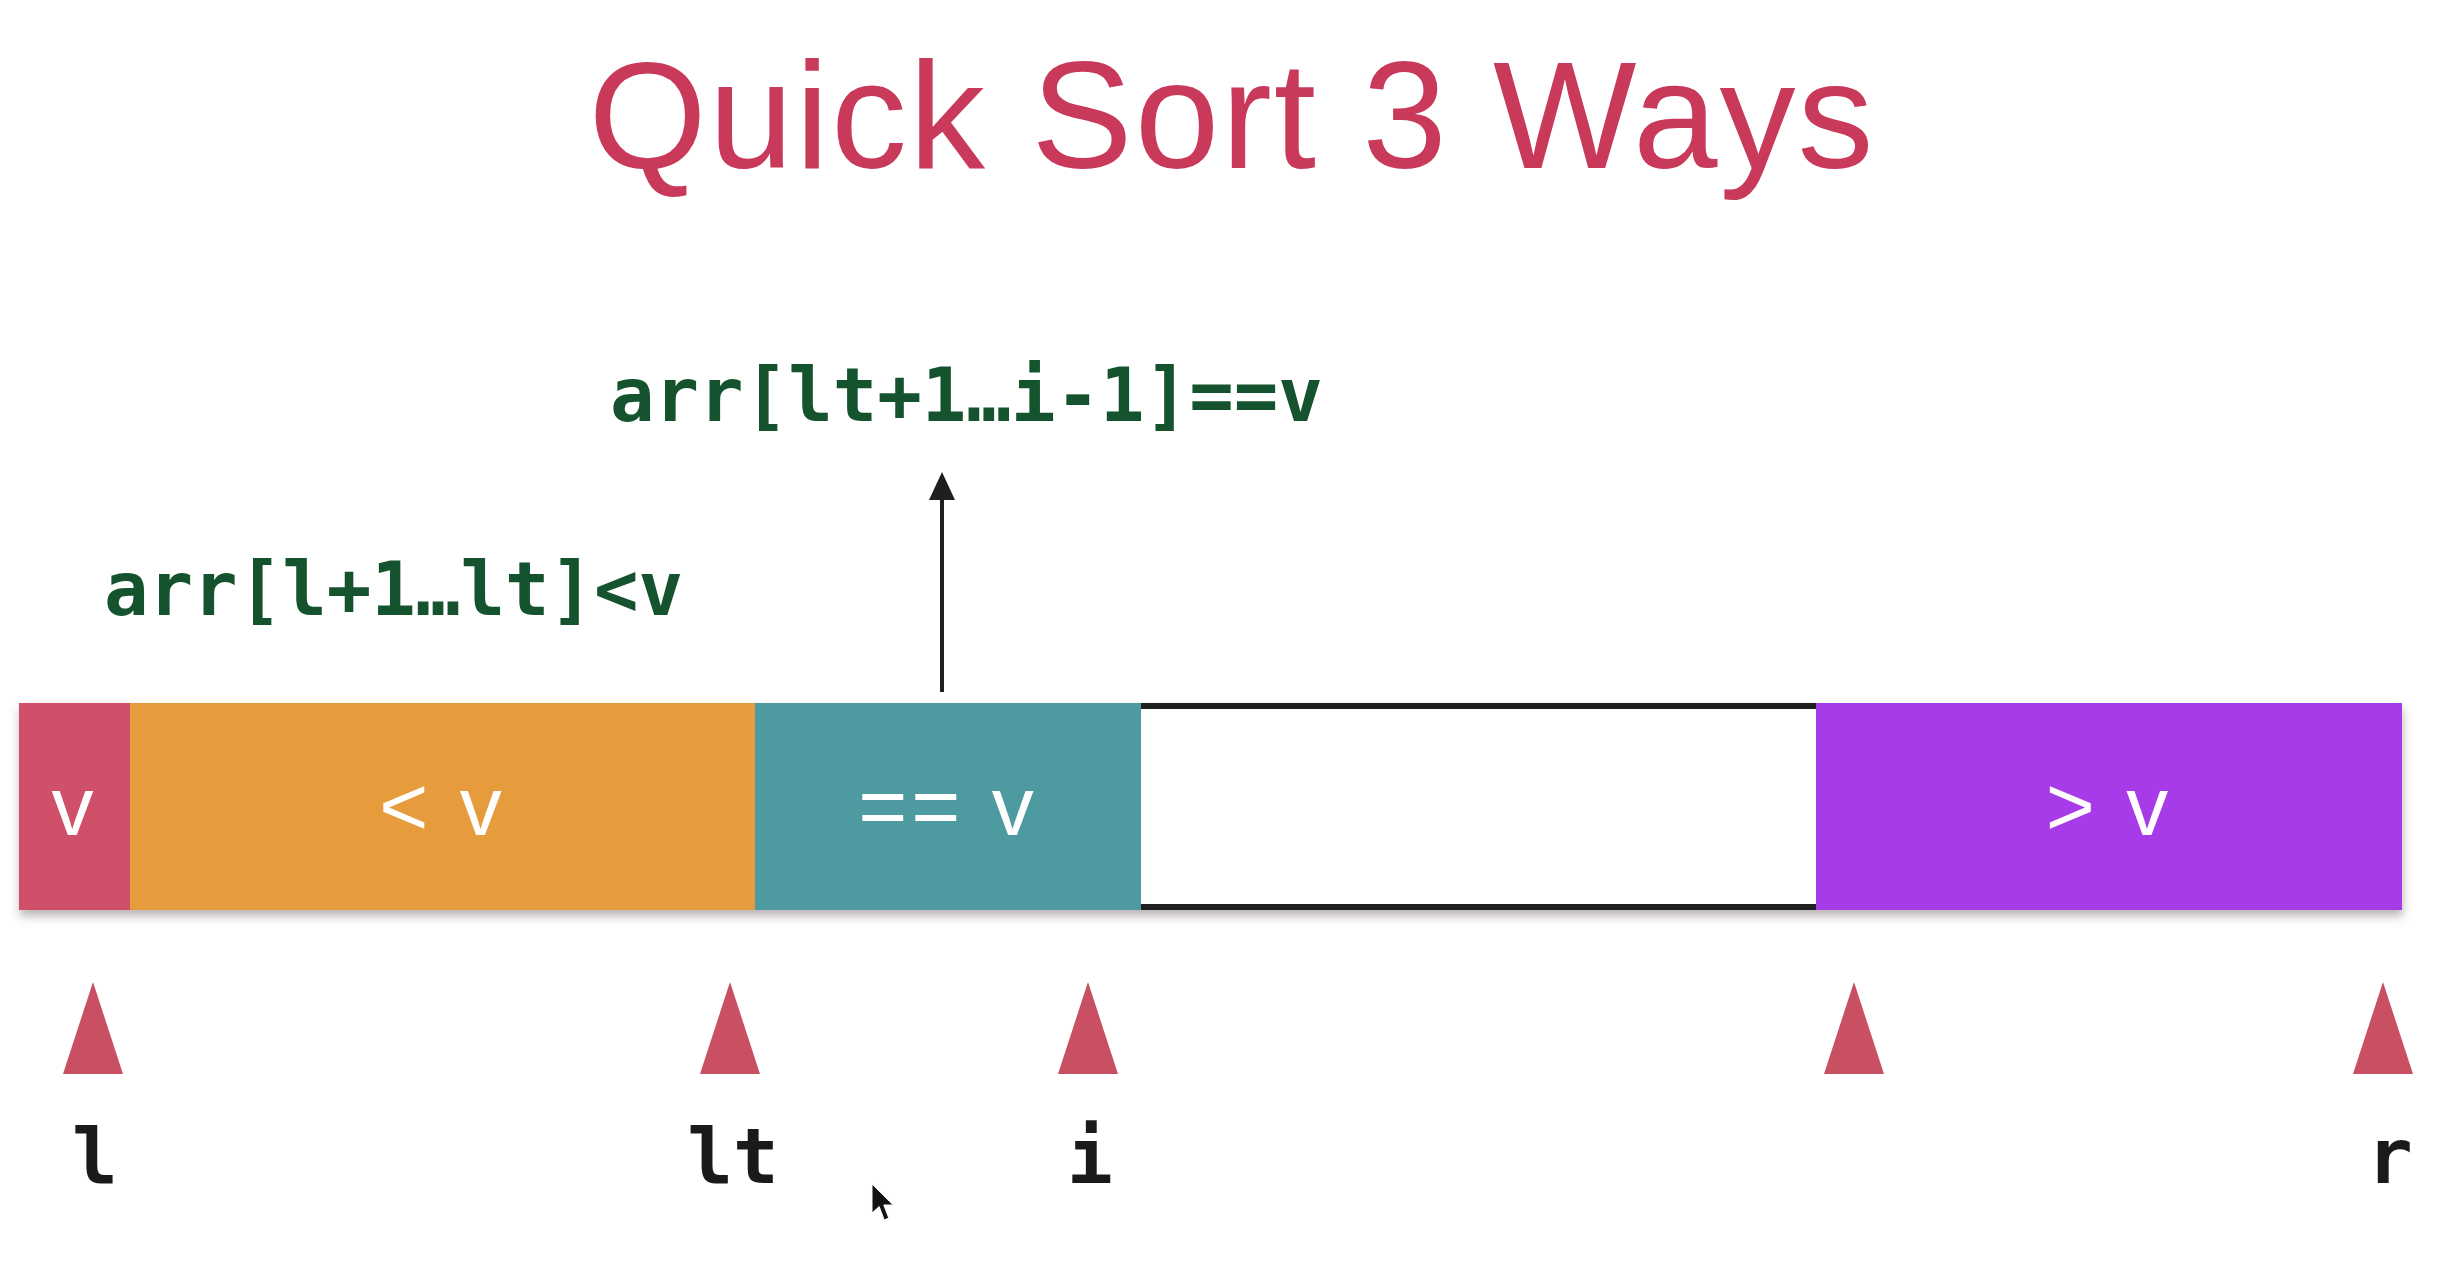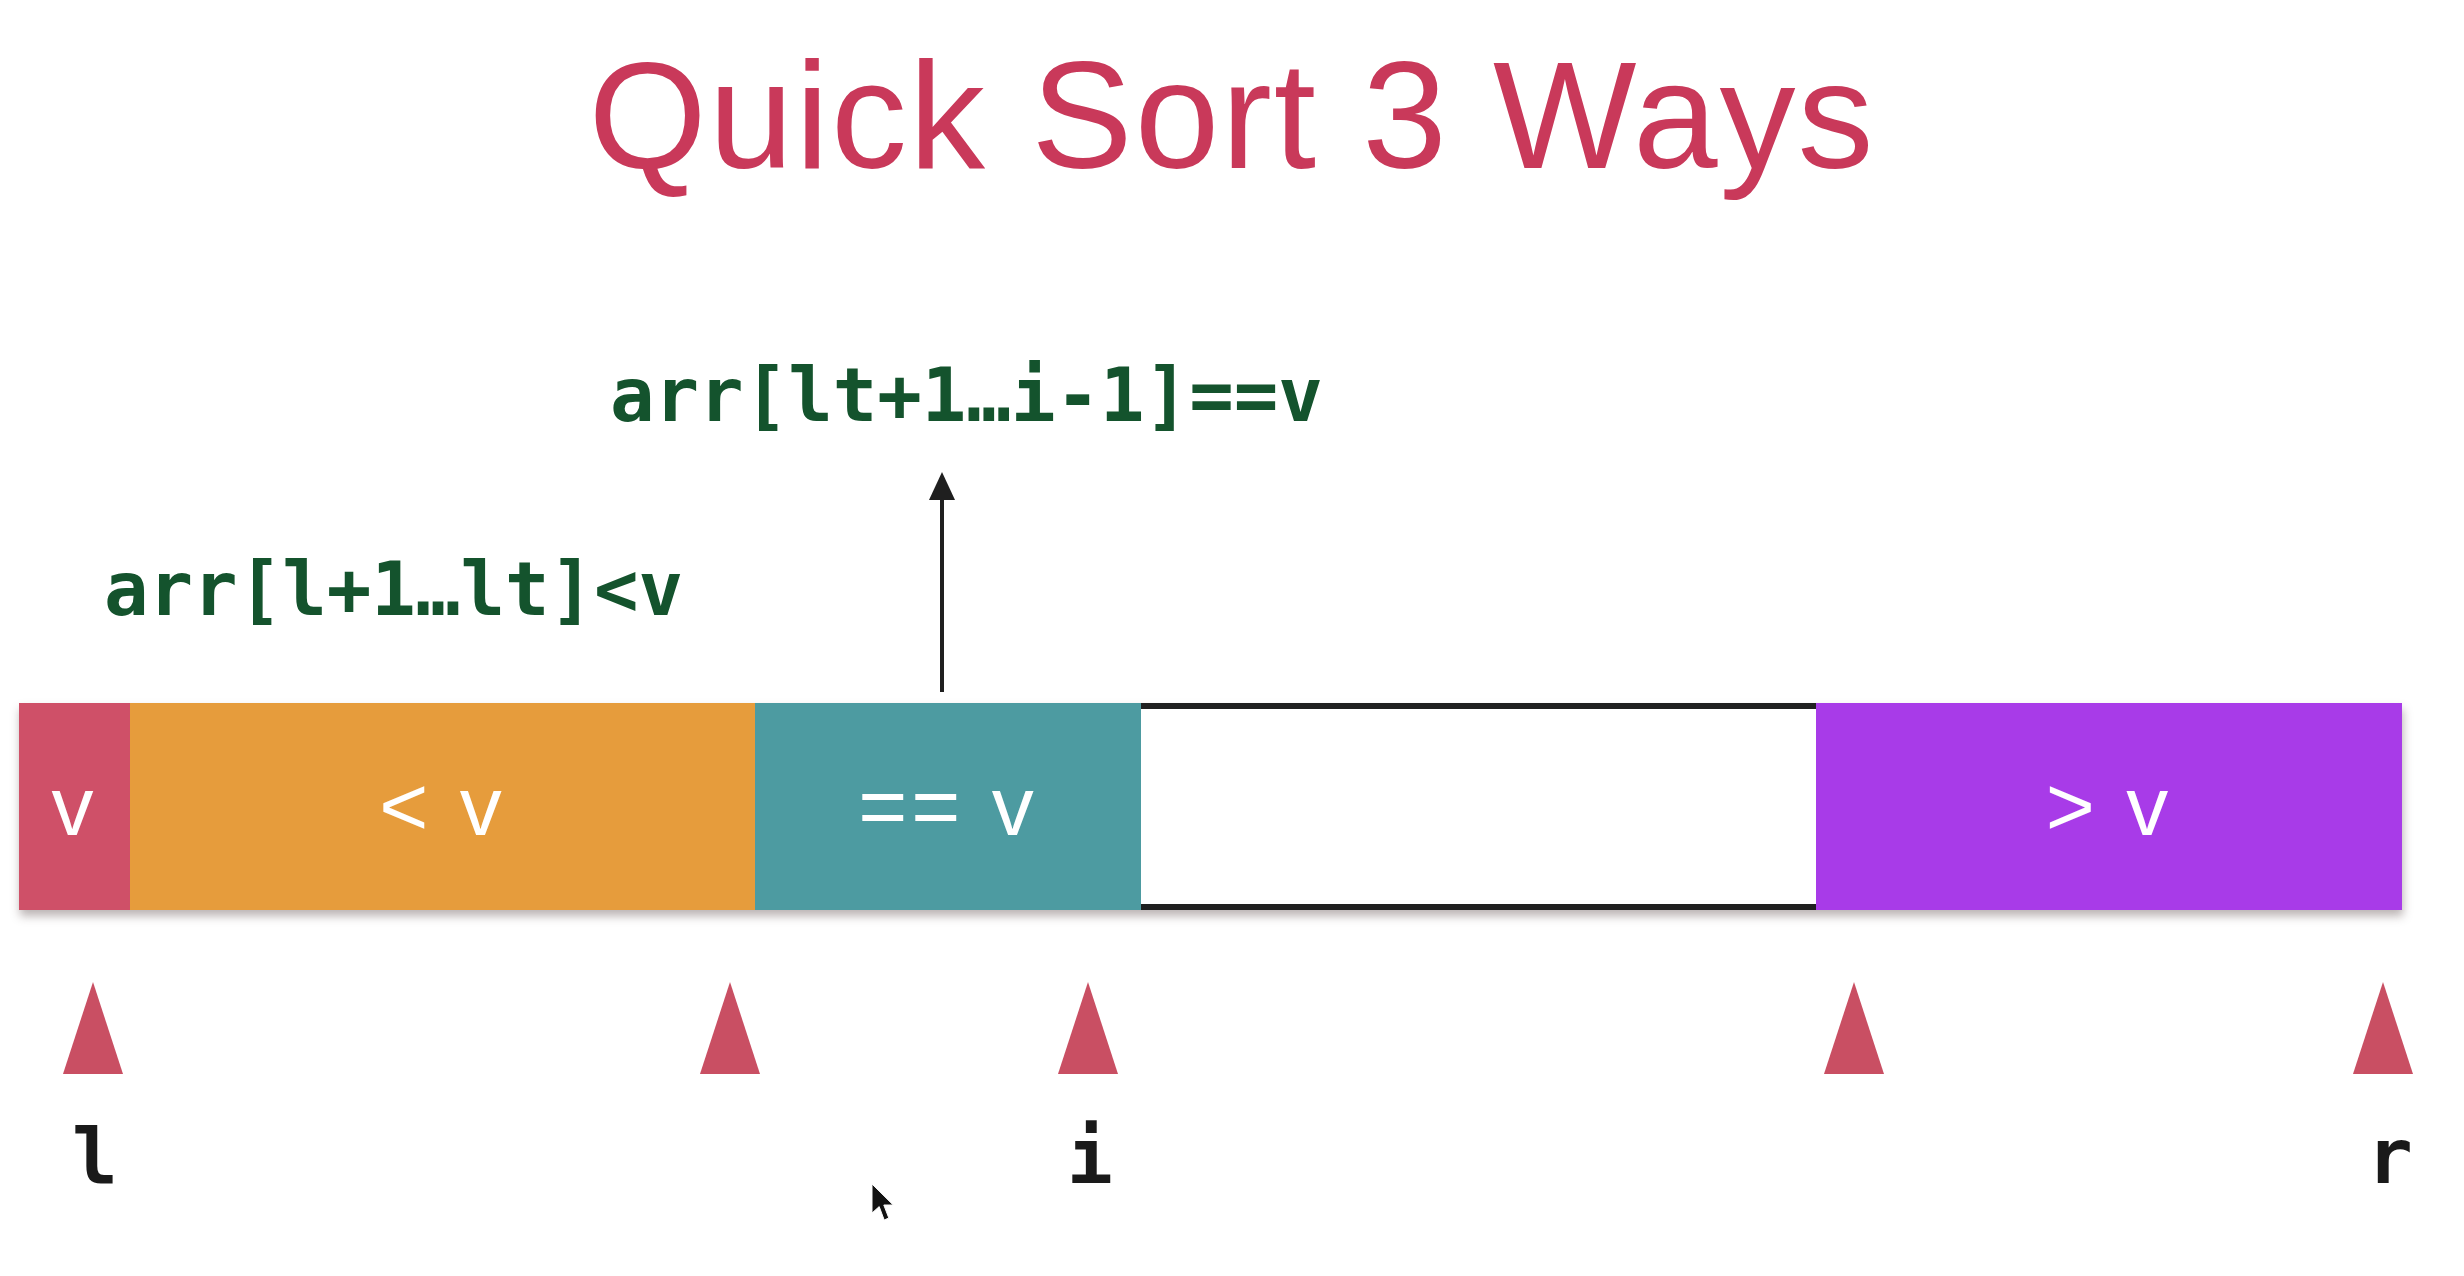--- a/index.html
+++ b/index.html
@@ -149,20 +149,21 @@
     </div>
   </div>
 
   <div class="ptr-tri tri-l" style="border-bottom-color: rgb(201, 79, 99);"></div>
   <div class="ptr-tri tri-lt" style="border-bottom-color: rgb(201, 79, 99);"></div>
   <div class="ptr-tri tri-i" style="border-bottom-color: rgb(201, 79, 99);"></div>
   <div class="ptr-tri tri-gt" style="border-bottom-color: rgb(201, 79, 99);"></div>
   <div class="ptr-tri tri-r" style="border-bottom-color: rgb(201, 79, 99);"></div>
 
   <div class="ptr-label lbl-l">l</div>
+  <div class="ptr-label lbl-lt">lt</div>
   <div class="ptr-label lbl-i">i</div>
   <div class="ptr-label lbl-r">r</div>
 
   <svg class="cursor" viewBox="0 0 14 20">
     <path d="M1,0.5 L1,15 L4.6,11.8 L7.1,18.5 L9.4,17.5 L6.9,11 L11.6,11 Z" fill="#121212" stroke="#fafafa" stroke-width="0.5"></path>
   </svg>
 
 </div>
 
 </body></html>

